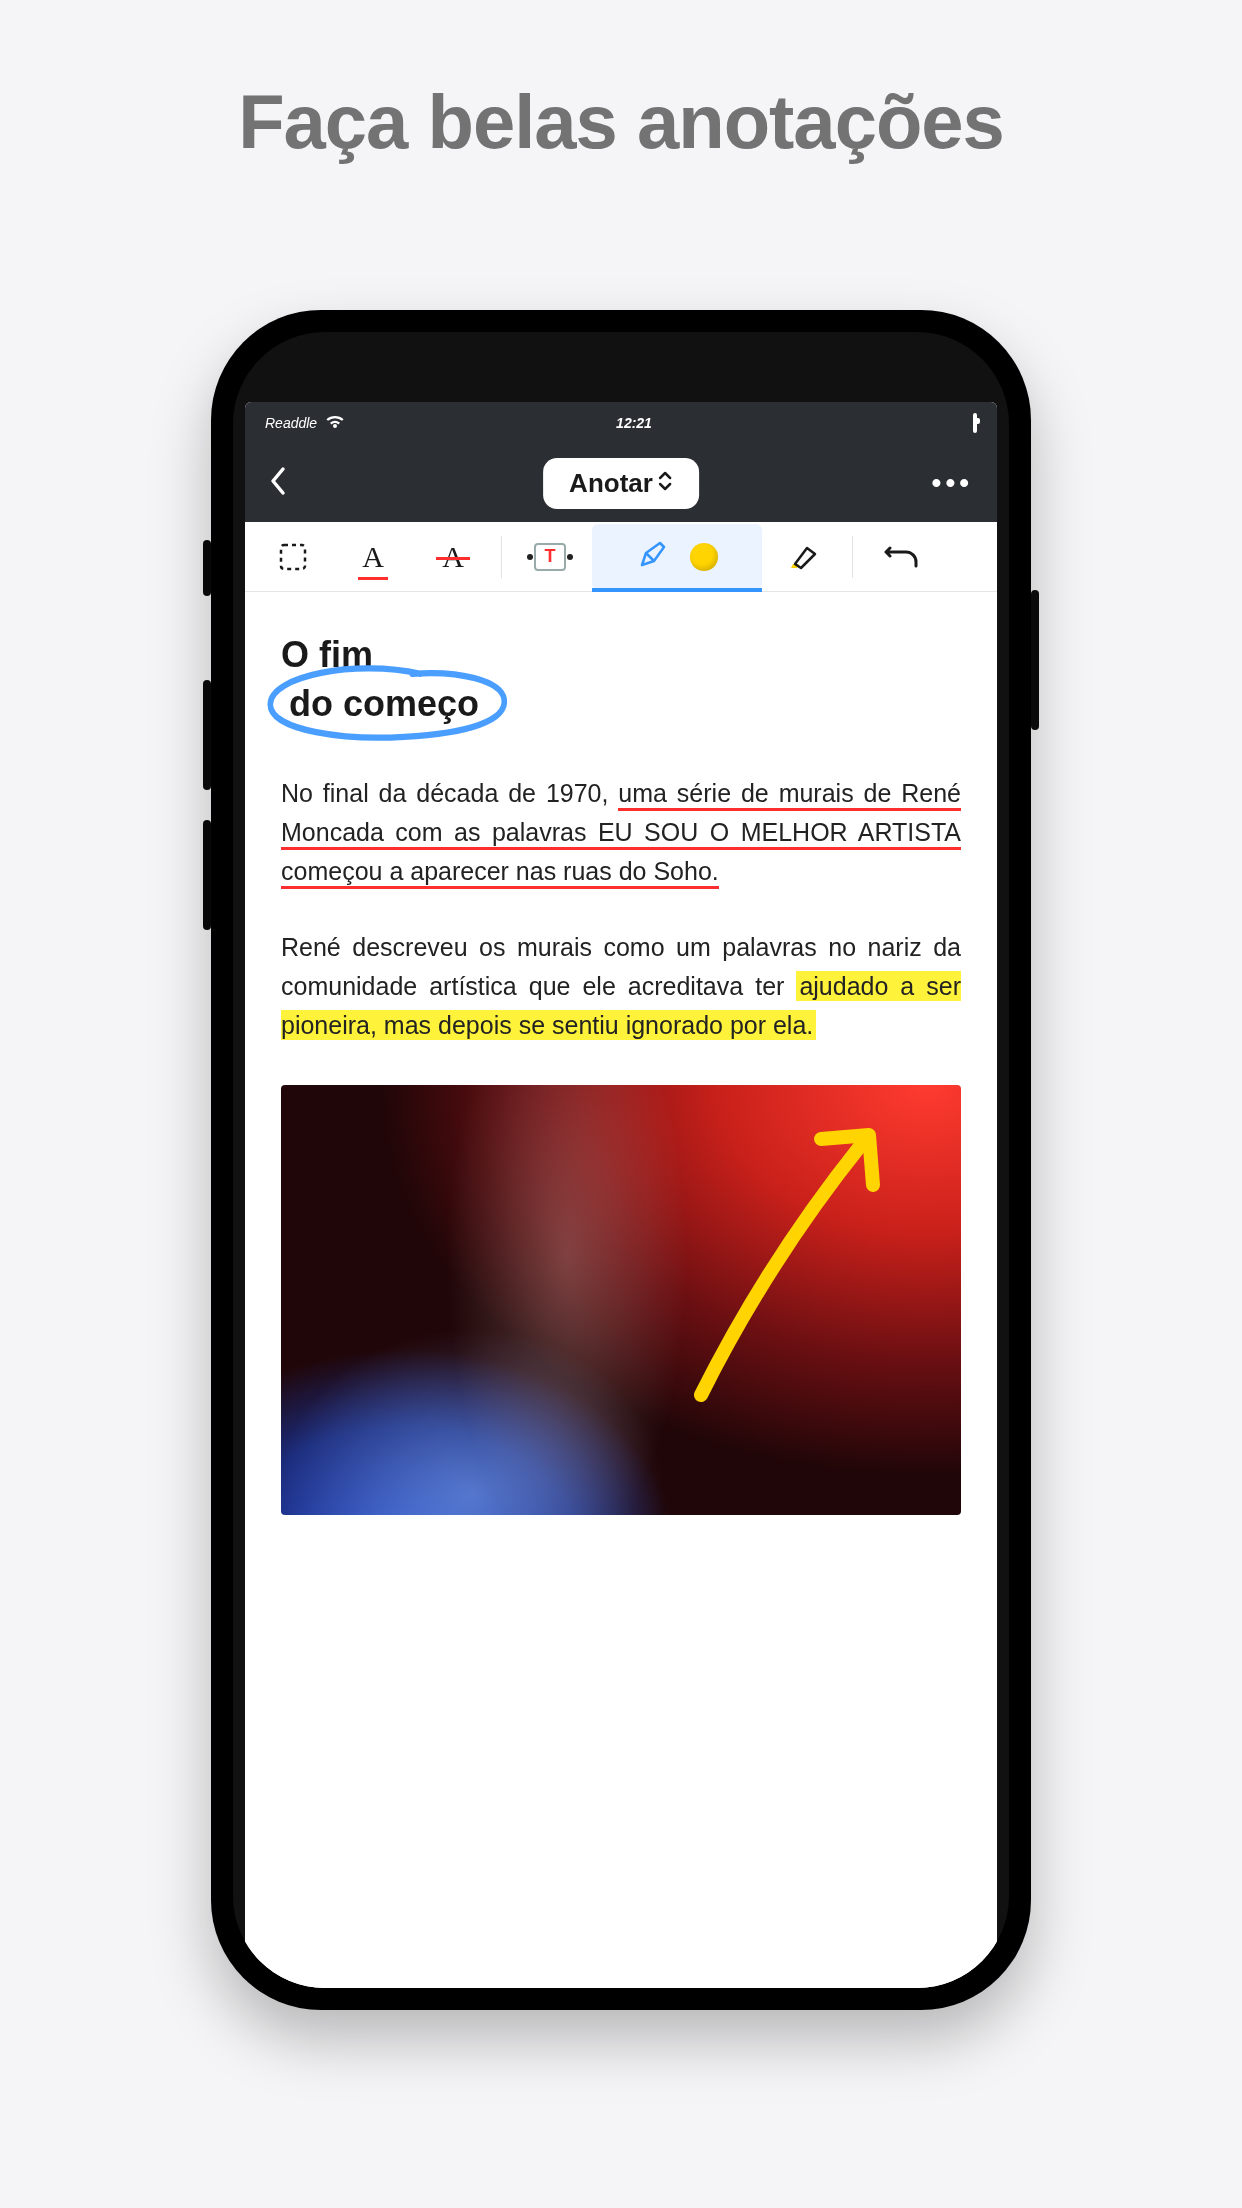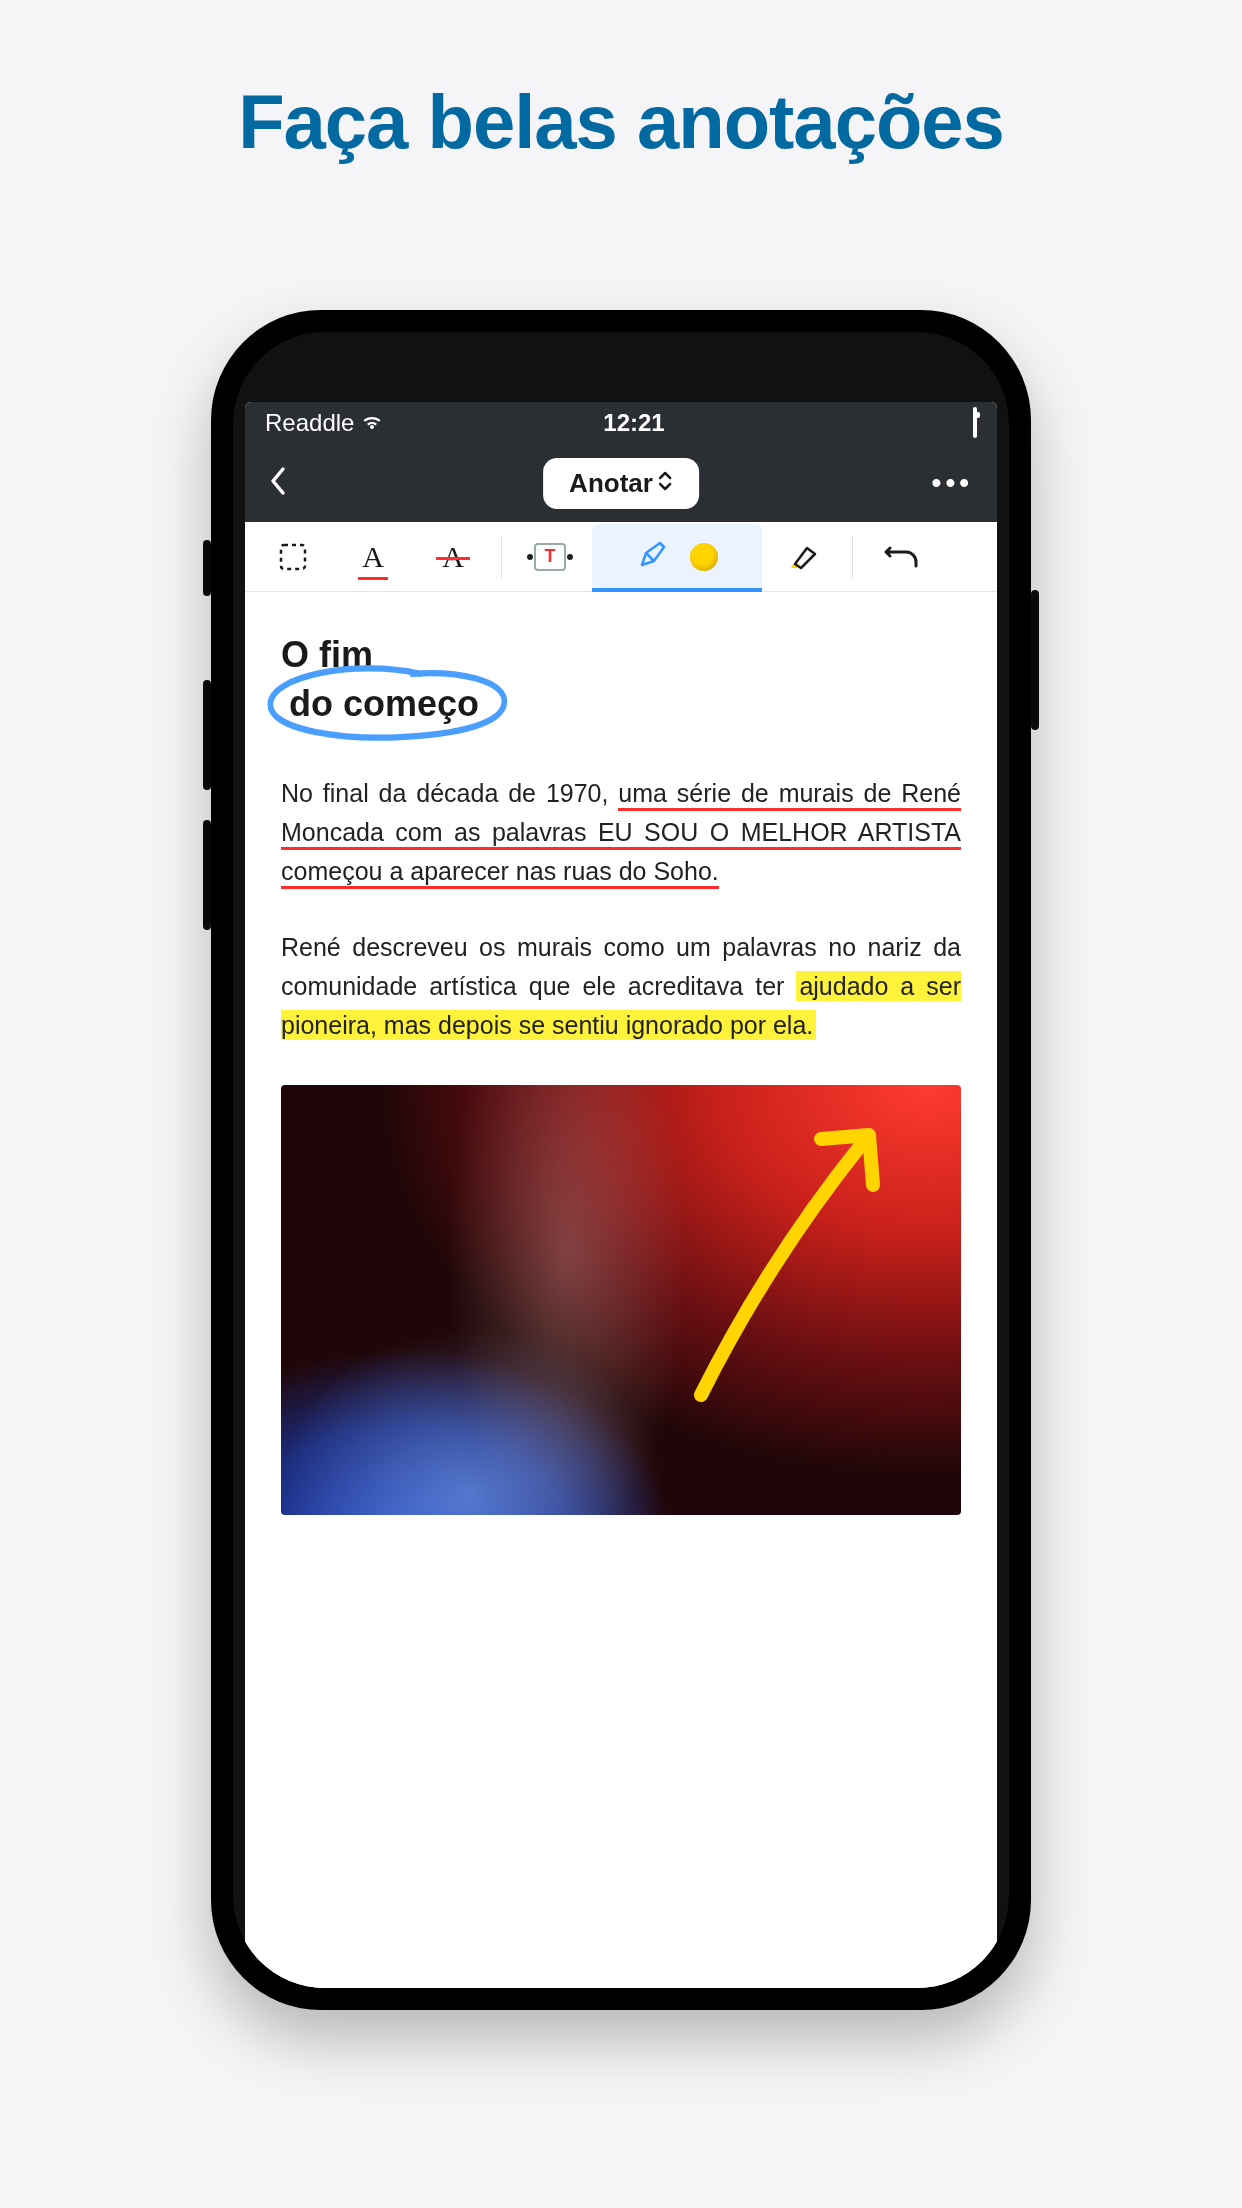--- a/index.html
+++ b/index.html
@@ -9,21 +9,21 @@
   background: #f5f5f7;
   font-family: -apple-system, BlinkMacSystemFont, "Helvetica Neue", sans-serif;
   overflow: hidden;
   position: relative;
 }
 
 .promo-headline {
   text-align: center;
   font-size: 76px;
   font-weight: 700;
-  color: #0369a1;
+  color: #737373;
   line-height: 1.15;
   padding-top: 78px;
   letter-spacing: -1px;
 }
 
 .phone-wrap {
   position: absolute;
   left: 50%;
   transform: translateX(-50%);
   top: 310px;
@@ -90,21 +90,22 @@
 }
 
 .status-bar {
   background: #2b2e33;
   color: #fff;
   display: flex;
   align-items: center;
   justify-content: space-between;
   padding: 0 20px;
   height: 42px;
-  font-size: 24px;
+  font-size: 14px;
+  font-style: italic;
 }
 .status-left { display: flex; align-items: center; gap: 8px; font-weight: 500; }
 .status-center { font-weight: 600; position:absolute; left:50%; transform:translateX(-50%);margin-left:13px;}
 .status-right { display: flex; align-items: center; }
 .battery {
   width: 34px; height: 16px; border: 2px solid #fff; border-radius: 4px; position: relative;
 }
 .battery::after { content:""; position:absolute; right:-5px; top:3px; width:3px; height:6px; background:#fff; border-radius:0 2px 2px 0; }
 .battery-fill { background:#fff; height:100%; width:88%; border-radius:1px;}
 

